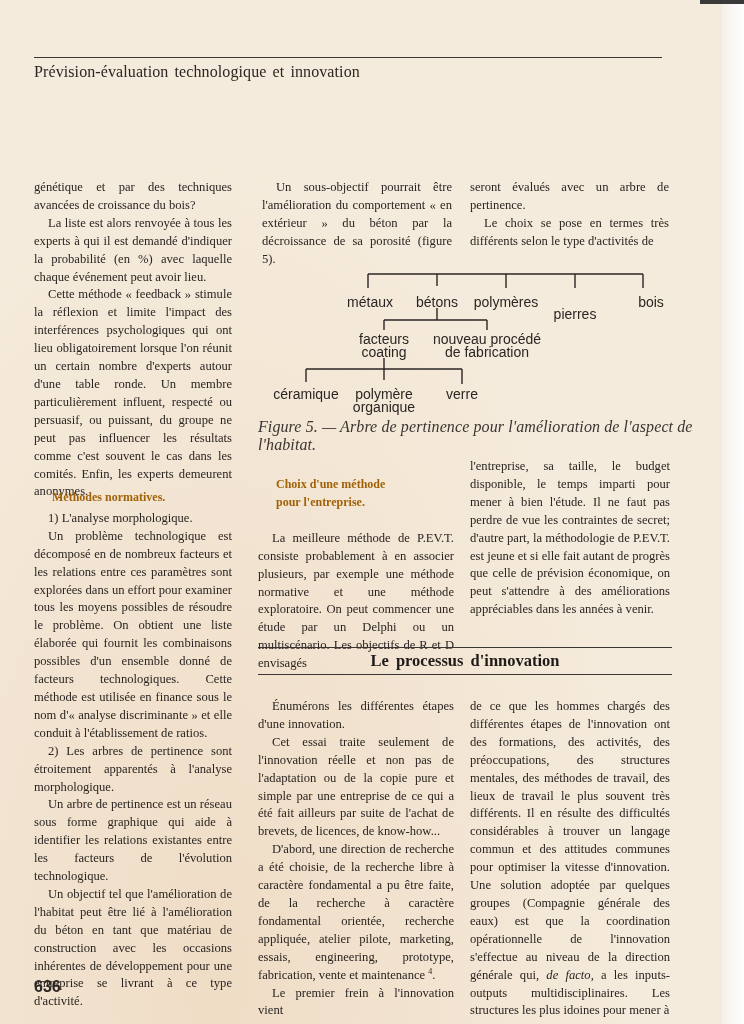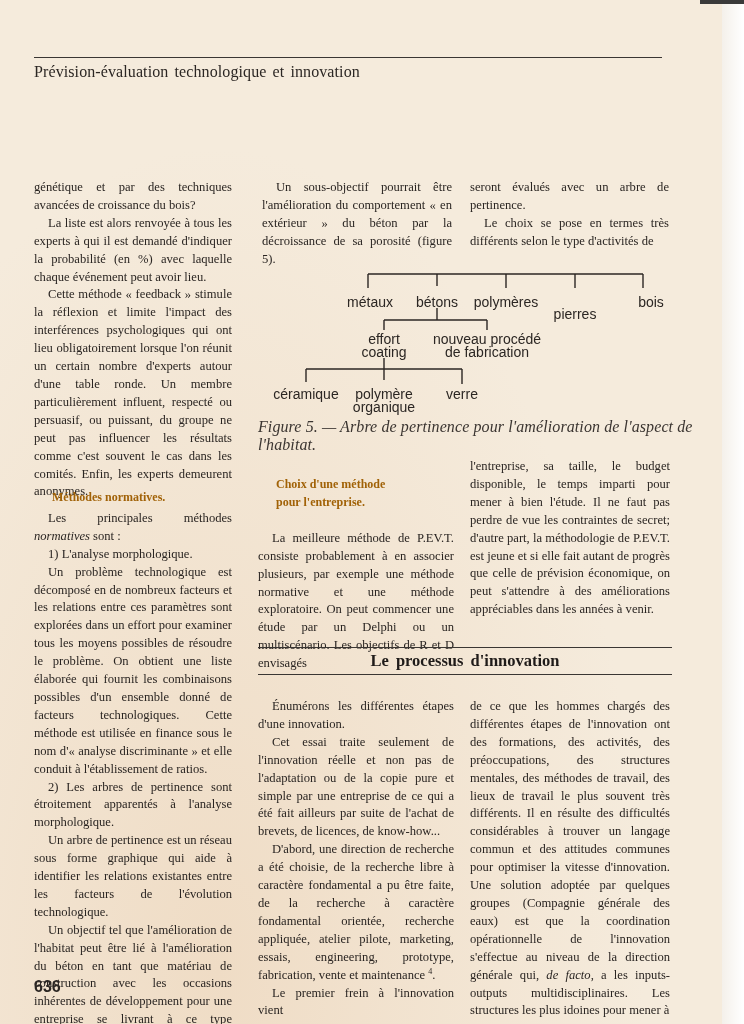--- a/index.html
+++ b/index.html
@@ -125,40 +125,39 @@
       <line x1="204" y1="101" x2="204" y2="116"></line>
     </g>
   </svg>
   <div class="dlabel" style="left:112px; top:28px;">métaux</div>
   <div class="dlabel" style="left:179px; top:28px;">bétons</div>
   <div class="dlabel" style="left:248px; top:28px;">polymères</div>
   <div class="dlabel" style="left:317px; top:28px;margin-top:12px;">pierres</div>
   <div class="dlabel" style="left:393px; top:28px;">bois</div>
 
   <div class="dlabel" style="left:126px; top:65px;">
-    <div>effort</div>
+    <div>facteurs</div>
     <div>coating</div>
   </div>
   <div class="dlabel" style="left:229px; top:65px;">
     <div>nouveau procédé</div>
     <div>de fabrication</div>
   </div>
 
   <div class="dlabel" style="left:48px; top:120px;">céramique</div>
   <div class="dlabel" style="left:126px; top:120px;">
     <div>polymère</div>
     <div>organique</div>
   </div>
   <div class="dlabel" style="left:204px; top:120px;">verre</div>
 </div>
 <div class="caption">Figure 5. — Arbre de pertinence pour l'amélioration de l'aspect de l'habitat.</div>
 
 <div class="col c1" style="top:471px;">
   <h3 style="margin-bottom:3px;">Méthodes normatives.</h3>
-  <p><span>Les principales méthodes </span><i>normatives</i><span> sont :</span></p>
   <p>1) L'analyse morphologique.</p>
   <p>Un problème technologique est décomposé en de nombreux facteurs et les relations entre ces paramètres sont explorées dans un effort pour examiner tous les moyens possibles de résoudre le problème. On obtient une liste élaborée qui fournit les combinaisons possibles d'un ensemble donné de facteurs technologiques. Cette méthode est utilisée en finance sous le nom d'« analyse discriminante » et elle conduit à l'établissement de ratios.</p>
   <p>2) Les arbres de pertinence sont étroitement apparentés à l'analyse morphologique.</p>
   <p>Un arbre de pertinence est un réseau sous forme graphique qui aide à identifier les relations existantes entre les facteurs de l'évolution technologique.</p>
   <p>Un objectif tel que l'amélioration de l'habitat peut être lié à l'amélioration du béton en tant que matériau de construction avec les occasions inhérentes de développement pour une entreprise se livrant à ce type d'activité.</p>
 </div>
 
 <div class="col c2b" style="top:458px;">
   <h3>
     <span>Choix d'une méthode</span><br>

